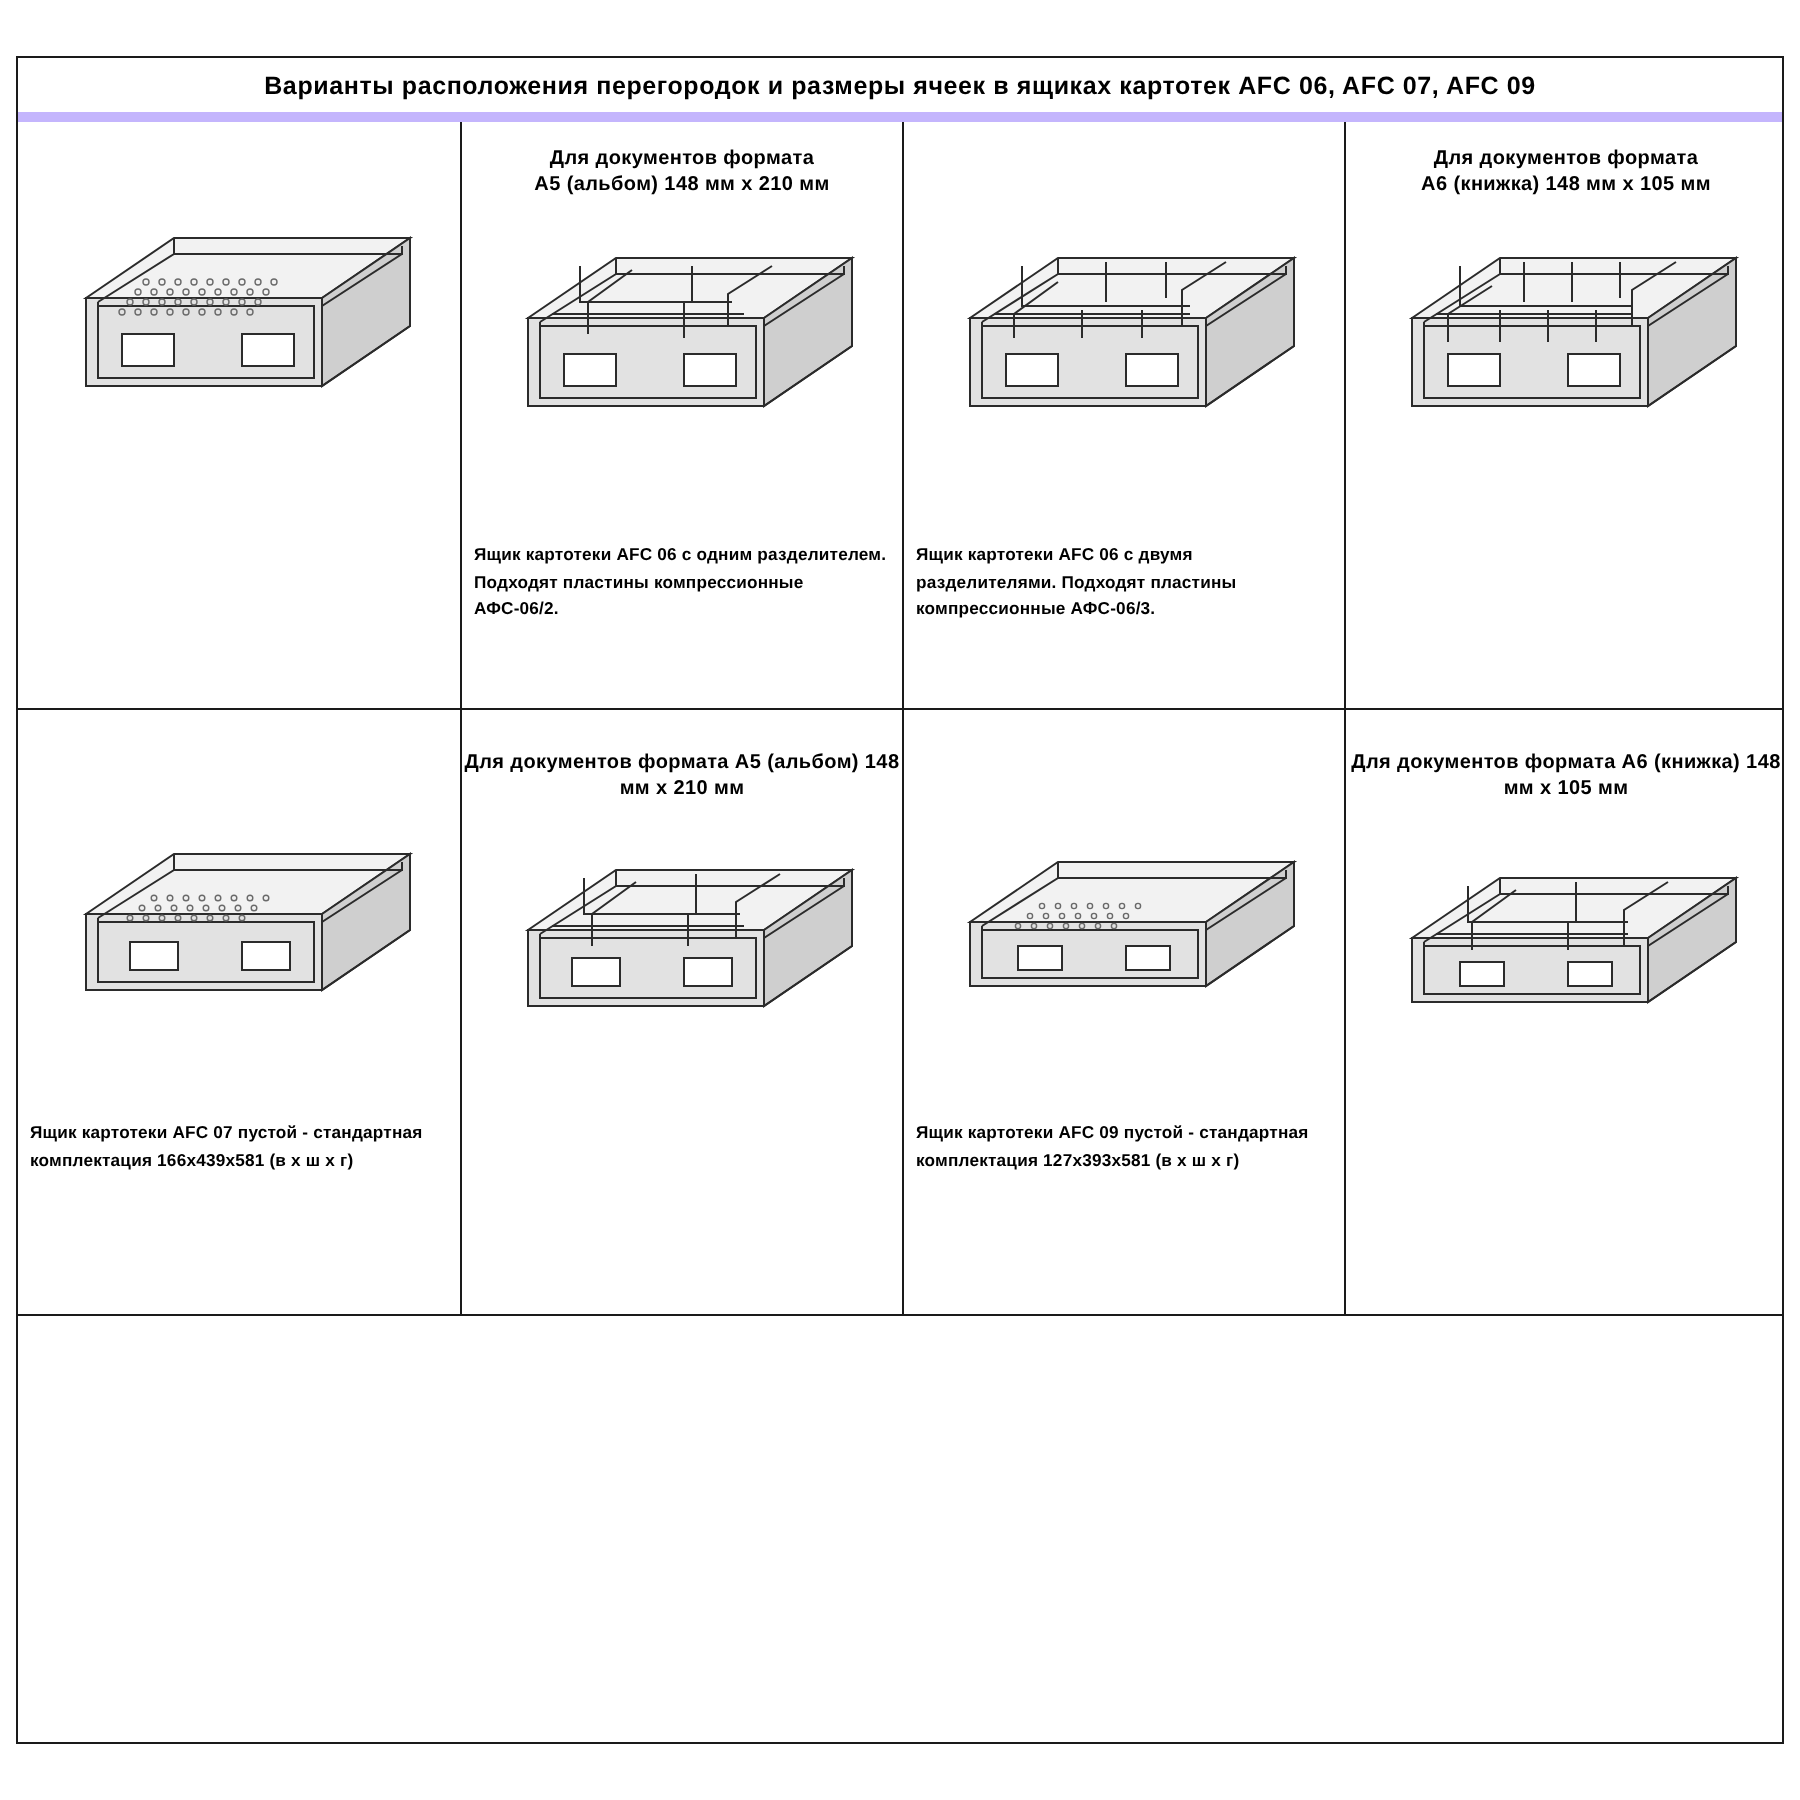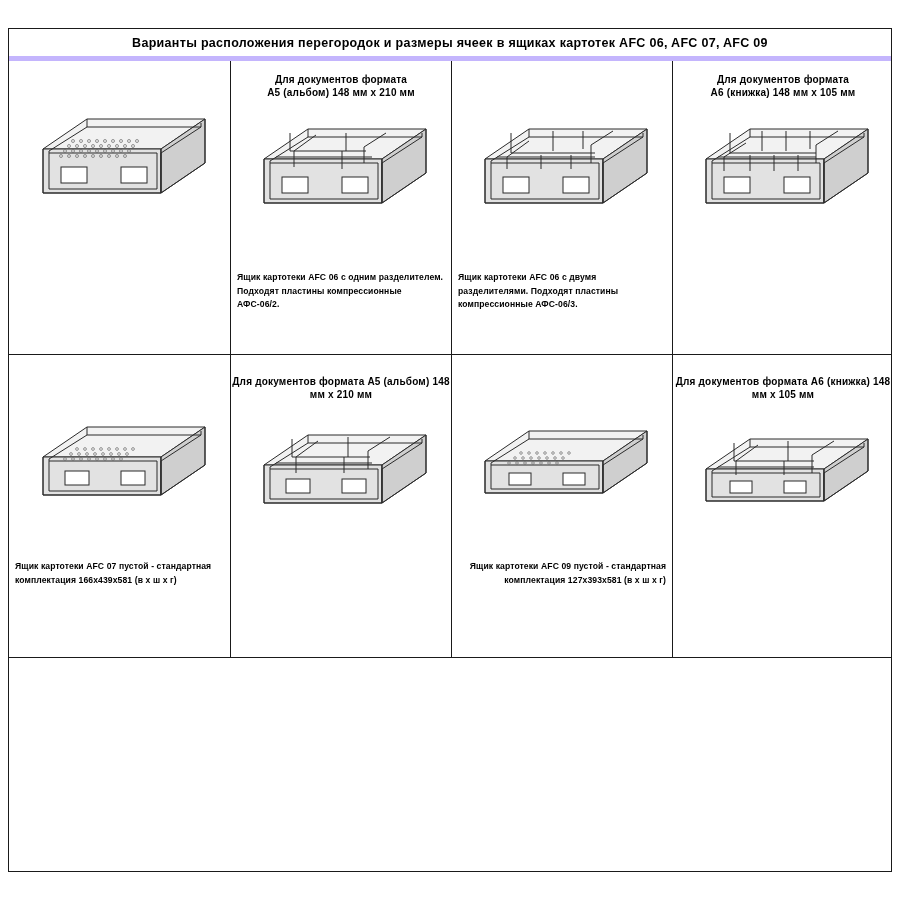--- a/index.html
+++ b/index.html
@@ -373,21 +373,21 @@
                 <circle cx="58" cy="58" r="1.3"></circle>
               <circle cx="66" cy="58" r="1.3"></circle>
                 <circle cx="74" cy="58" r="1.3"></circle>
                 <circle cx="82" cy="58" r="1.3"></circle>
               <circle cx="90" cy="58" r="1.3"></circle>
             </g>
             <rect class="fill-white" x="42" y="68" width="22" height="12"></rect>
             <rect class="fill-white" x="96" y="68" width="22" height="12"></rect>
           </svg>
         </div>
-        <div class="cap" style="top:205px;text-align:right;">Ящик картотеки AFC 09 пустой - стандартная комплектация 127х393х581 (в х ш х г)</div>
+        <div class="cap" style="top:205px;">Ящик картотеки AFC 09 пустой - стандартная комплектация 127х393х581 (в х ш х г)</div>
       </div>
 
       <div class="cell vline" style="left:663px; width:221px;">
         <div class="hdr" style="top:20px;">Для документов формата
 А6 (книжка) 148 мм х 105 мм</div>
         <div class="art" style="top:58px;">
           <svg width="190" height="110" viewBox="0 0 190 110">
             <polygon class="fill-light" points="18,56 62,26 180,26 136,56"></polygon>
             <polygon class="fill-mid" points="18,56 136,56 136,88 18,88"></polygon>
             <polygon class="fill-dark" points="136,56 180,26 180,58 136,88"></polygon>

